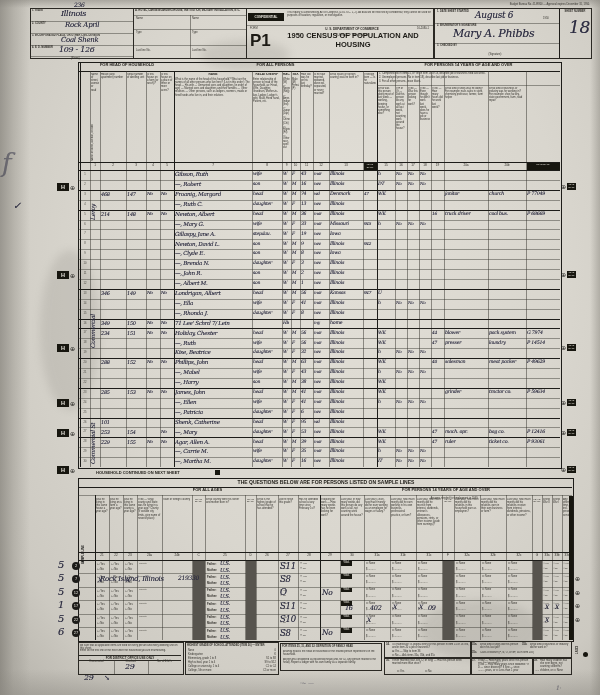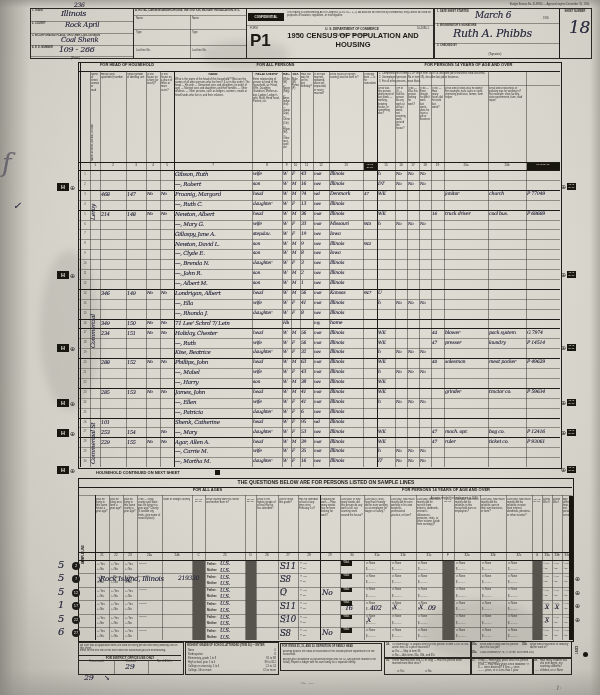--- a/index.html
+++ b/index.html
@@ -48,21 +48,21 @@
     <div class="a t2 b" style="left:1px;top:0px;">1. STATE</div>
     <div class="a hw" style="left:30px;top:0px;font-size:8px;">Illinois</div>
     <div class="a hln" style="left:0;top:12px;width:102px;"></div>
     <div class="a t2 b" style="left:1px;top:13px;">2. COUNTY</div>
     <div class="a hw" style="left:34px;top:12px;font-size:7px;">Rock April</div>
     <div class="a hln" style="left:0;top:24px;width:102px;"></div>
     <div class="a t2 b ov" style="left:1px;top:25px;width:100px;height:5px;">3. INCORPORATED PLACE, OR OTHER CIVIL DIVISION</div>
     <div class="a hw" style="left:30px;top:27px;font-size:7px;">Coal Shenk</div>
     <div class="a hln" style="left:0;top:36px;width:102px;"></div>
     <div class="a t2 b" style="left:1px;top:37px;">4. E. D. NUMBER</div>
-    <div class="a hw" style="left:28px;top:36px;font-size:8px;">109 - 266</div>
+    <div class="a hw" style="left:28px;top:36px;font-size:8px;">109 - 126</div>
     <div class="a hln" style="left:0;top:47px;width:102px;"></div>
     <div class="a t2" style="left:40px;top:48px;">(Name)</div>
   </div>
 
   <div class="a bx" style="left:133px;top:8px;width:112px;height:49px;">
     <div class="a t2 b ov" style="left:1px;top:0px;width:110px;height:5px;">A. HOTEL, LARGE BOARDING-HOUSE, INSTITUTION, MILITARY INSTALLATION, ETC.</div>
     <div class="a hln" style="left:0;top:6px;width:112px;"></div>
     <div class="a vln" style="left:56px;top:6px;height:43px;"></div>
     <div class="a t2" style="left:2px;top:8px;">Name</div>
     <div class="a t2" style="left:58px;top:8px;">Name</div>
@@ -82,25 +82,25 @@
     <div class="a" style="left:3px;top:22px;font-size:17px;font-weight:bold;color:#1c1a15;font-family:'Liberation Sans',sans-serif;">P1</div>
     <div class="a t2" style="left:170px;top:18px;">16-2080-1</div>
     <div class="a t3 b c" style="left:40px;top:19px;width:130px;">U. S. DEPARTMENT OF COMMERCE</div>
     <div class="a t2 c" style="left:40px;top:25px;width:130px;">BUREAU OF THE CENSUS</div>
     <div class="a c b" style="left:30px;top:22px;width:152px;font-size:7.5px;color:#1c1a15;">1950 CENSUS OF POPULATION AND HOUSING</div>
   </div>
 
   <div class="a bx" style="left:434px;top:8px;width:156px;height:49px;">
     <div class="a vlnH" style="left:124px;top:0;height:49px;"></div>
     <div class="a t2 b" style="left:2px;top:1px;">1. DATE SHEET STARTED</div>
-    <div class="a hw" style="left:40px;top:1px;font-size:9px;">March 6</div>
+    <div class="a hw" style="left:40px;top:1px;font-size:9px;">August 6</div>
     <div class="a t2" style="left:108px;top:8px;">1950</div>
     <div class="a hln" style="left:0;top:14px;width:124px;"></div>
     <div class="a t2 b" style="left:2px;top:15px;">2. ENUMERATOR'S SIGNATURE</div>
-    <div class="a hw" style="left:18px;top:18px;font-size:11px;">Ruth A. Phibbs</div>
+    <div class="a hw" style="left:18px;top:18px;font-size:11px;">Mary A. Phibbs</div>
     <div class="a hln" style="left:0;top:34px;width:124px;"></div>
     <div class="a t2 b" style="left:2px;top:35px;">3. CHECKED BY</div>
     <div class="a t2 c" style="left:30px;top:44px;width:60px;">(Signature)</div>
     <div class="a t2 b c" style="left:126px;top:1px;width:28px;">SHEET NUMBER</div>
     <div class="a hw" style="left:134px;top:8px;font-size:17px;">18</div>
   </div>
 
   <div class="a hw" style="left:2px;top:148px;font-size:26px;opacity:.5;">f</div>
   <div class="a hw" style="left:13px;top:200px;font-size:10px;">✓</div>
 

